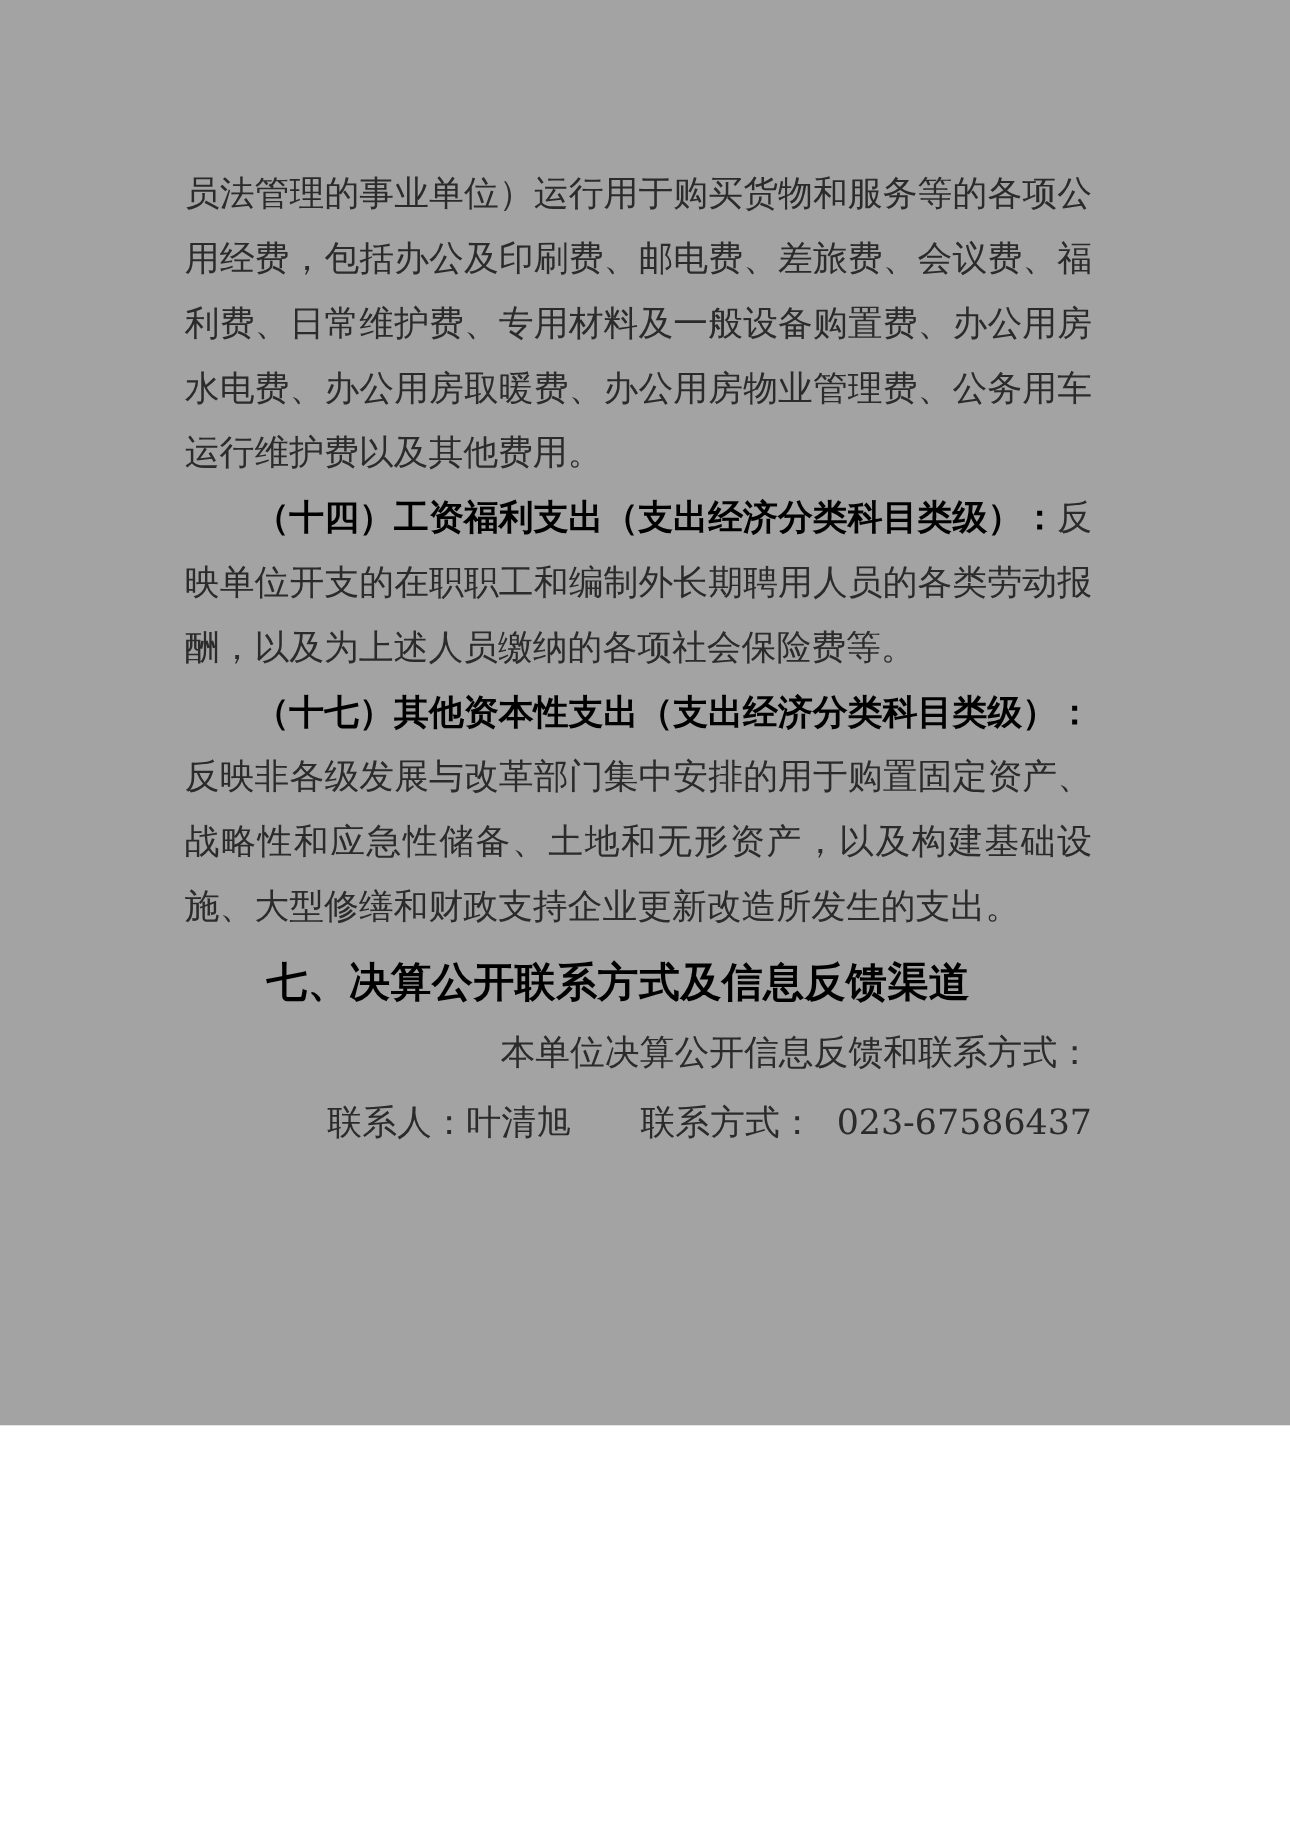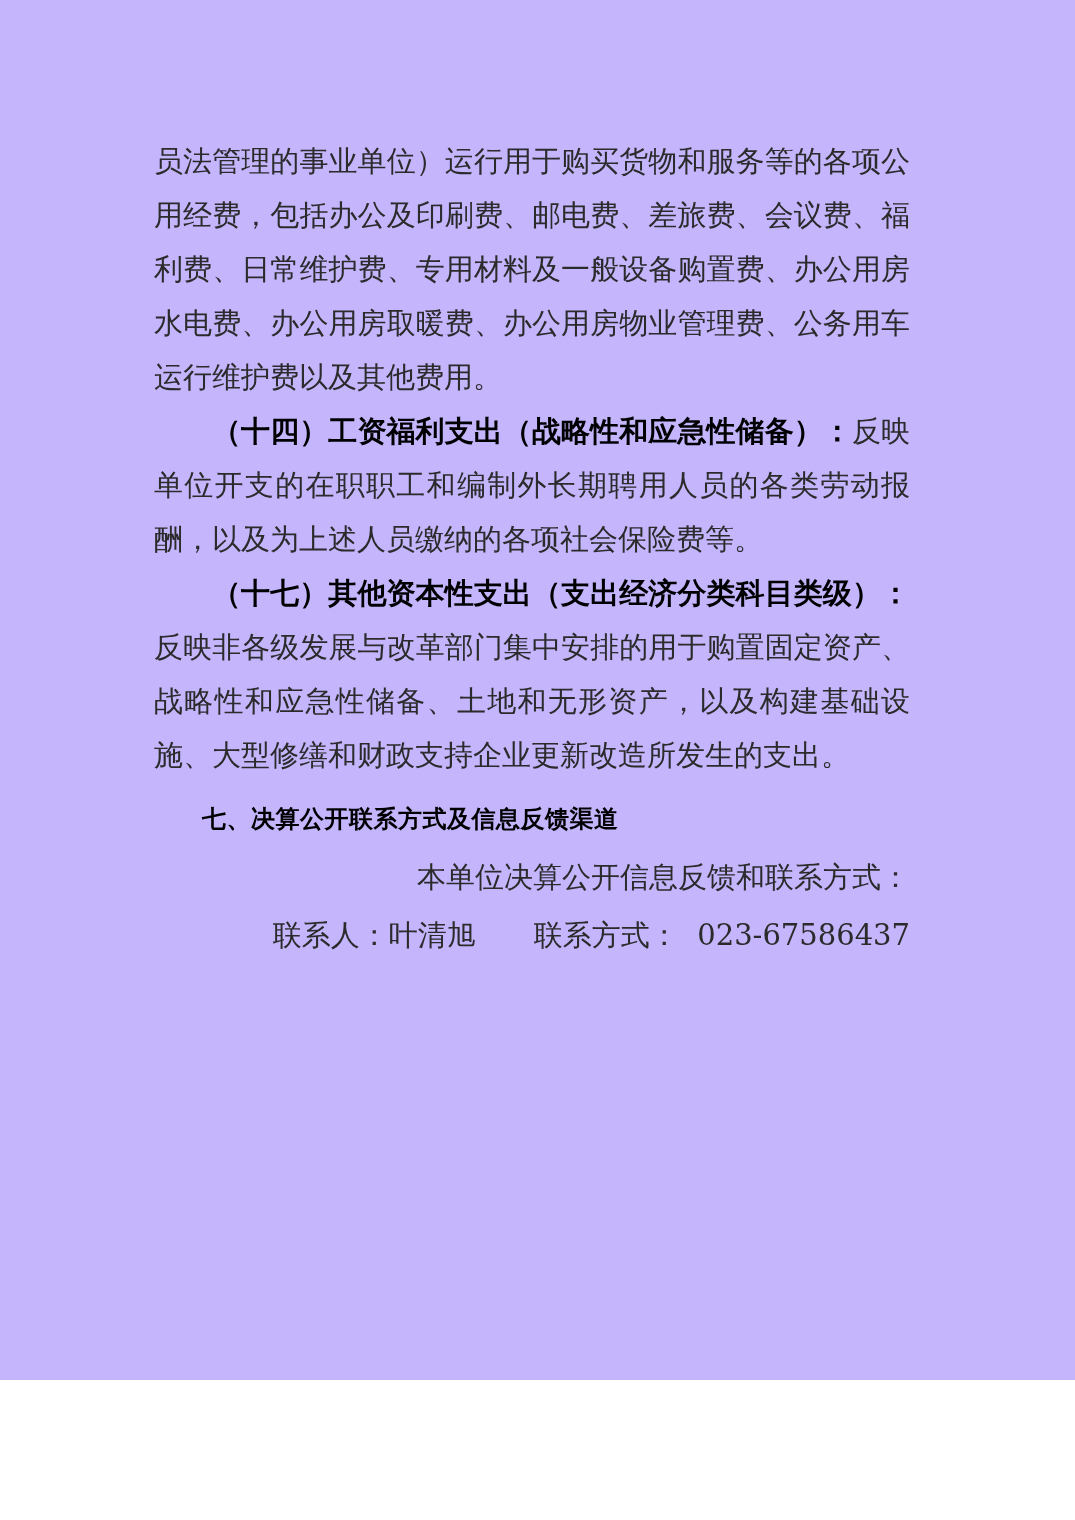--- a/index.html
+++ b/index.html
@@ -3,22 +3,22 @@
 <meta charset="utf-8">
 <style>
   html, body {
     margin: 0;
     padding: 0;
     background: #ffffff;
   }
   .page {
     position: relative;
     width: 1075px;
-    height: 1380px;
-    background: #c4b5fd;
+    height: 1188px;
+    background: #a3a3a3;
     overflow: hidden;
     font-family: "DejaVu Serif", "Liberation Serif", serif;
     color: #2b2b2b;
   }
   .text-block {
     position: absolute;
     left: 154px;
     top: 134px;
     width: 756px;
   }
@@ -38,21 +38,21 @@
     letter-spacing: -0.6px;
   }
   .sec-title {
     font-weight: bold;
     color: #000000;
   }
   .heading {
     margin: 8px 0 0 0;
     font-family: "DejaVu Sans", "Liberation Sans", sans-serif;
     font-weight: bold;
-    font-size: 24px;
+    font-size: 34px;
     line-height: 58px;
     text-indent: 2em;
     color: #000000;
     letter-spacing: 0.5px;
   }
   .para.contactline {
     line-height: 58px;
     text-align: right;
     white-space: pre-wrap;
   }
@@ -69,21 +69,21 @@
   }
 </style>
 </head>
 <body>
 
 <div class="page">
   <main class="text-block">
 
     <p class="para first">员法管理的事业单位）运行用于购买货物和服务等的各项公用经费，包括办公及印刷费、邮电费、差旅费、会议费、福利费、日常维护费、专用材料及一般设备购置费、办公用房水电费、办公用房取暖费、办公用房物业管理费、公务用车运行维护费以及其他费用。</p>
 
-    <p class="para"><span class="sec-title">（十四）工资福利支出（战略性和应急性储备）：</span><span>反映单位开支的在职职工和编制外长期聘用人员的各类劳动报酬，以及为上述人员缴纳的各项社会保险费等。</span></p>
+    <p class="para"><span class="sec-title">（十四）工资福利支出（支出经济分类科目类级）：</span><span>反映单位开支的在职职工和编制外长期聘用人员的各类劳动报酬，以及为上述人员缴纳的各项社会保险费等。</span></p>
 
 
 
     <p class="para"><span class="sec-title">（十七）其他资本性支出（支出经济分类科目类级）：</span><span>反映非各级发展与改革部门集中安排的用于购置固定资产、战略性和应急性储备、土地和无形资产，以及构建基础设施、大型修缮和财政支持企业更新改造所发生的支出。</span></p>
 
     <h2 class="heading">七、决算公开联系方式及信息反馈渠道</h2>
 
     <p class="para contactline">本单位决算公开信息反馈和联系方式：</p>
 
     <p class="para contactline">联系人：叶清旭　　联系方式：  023-67586437</p>

